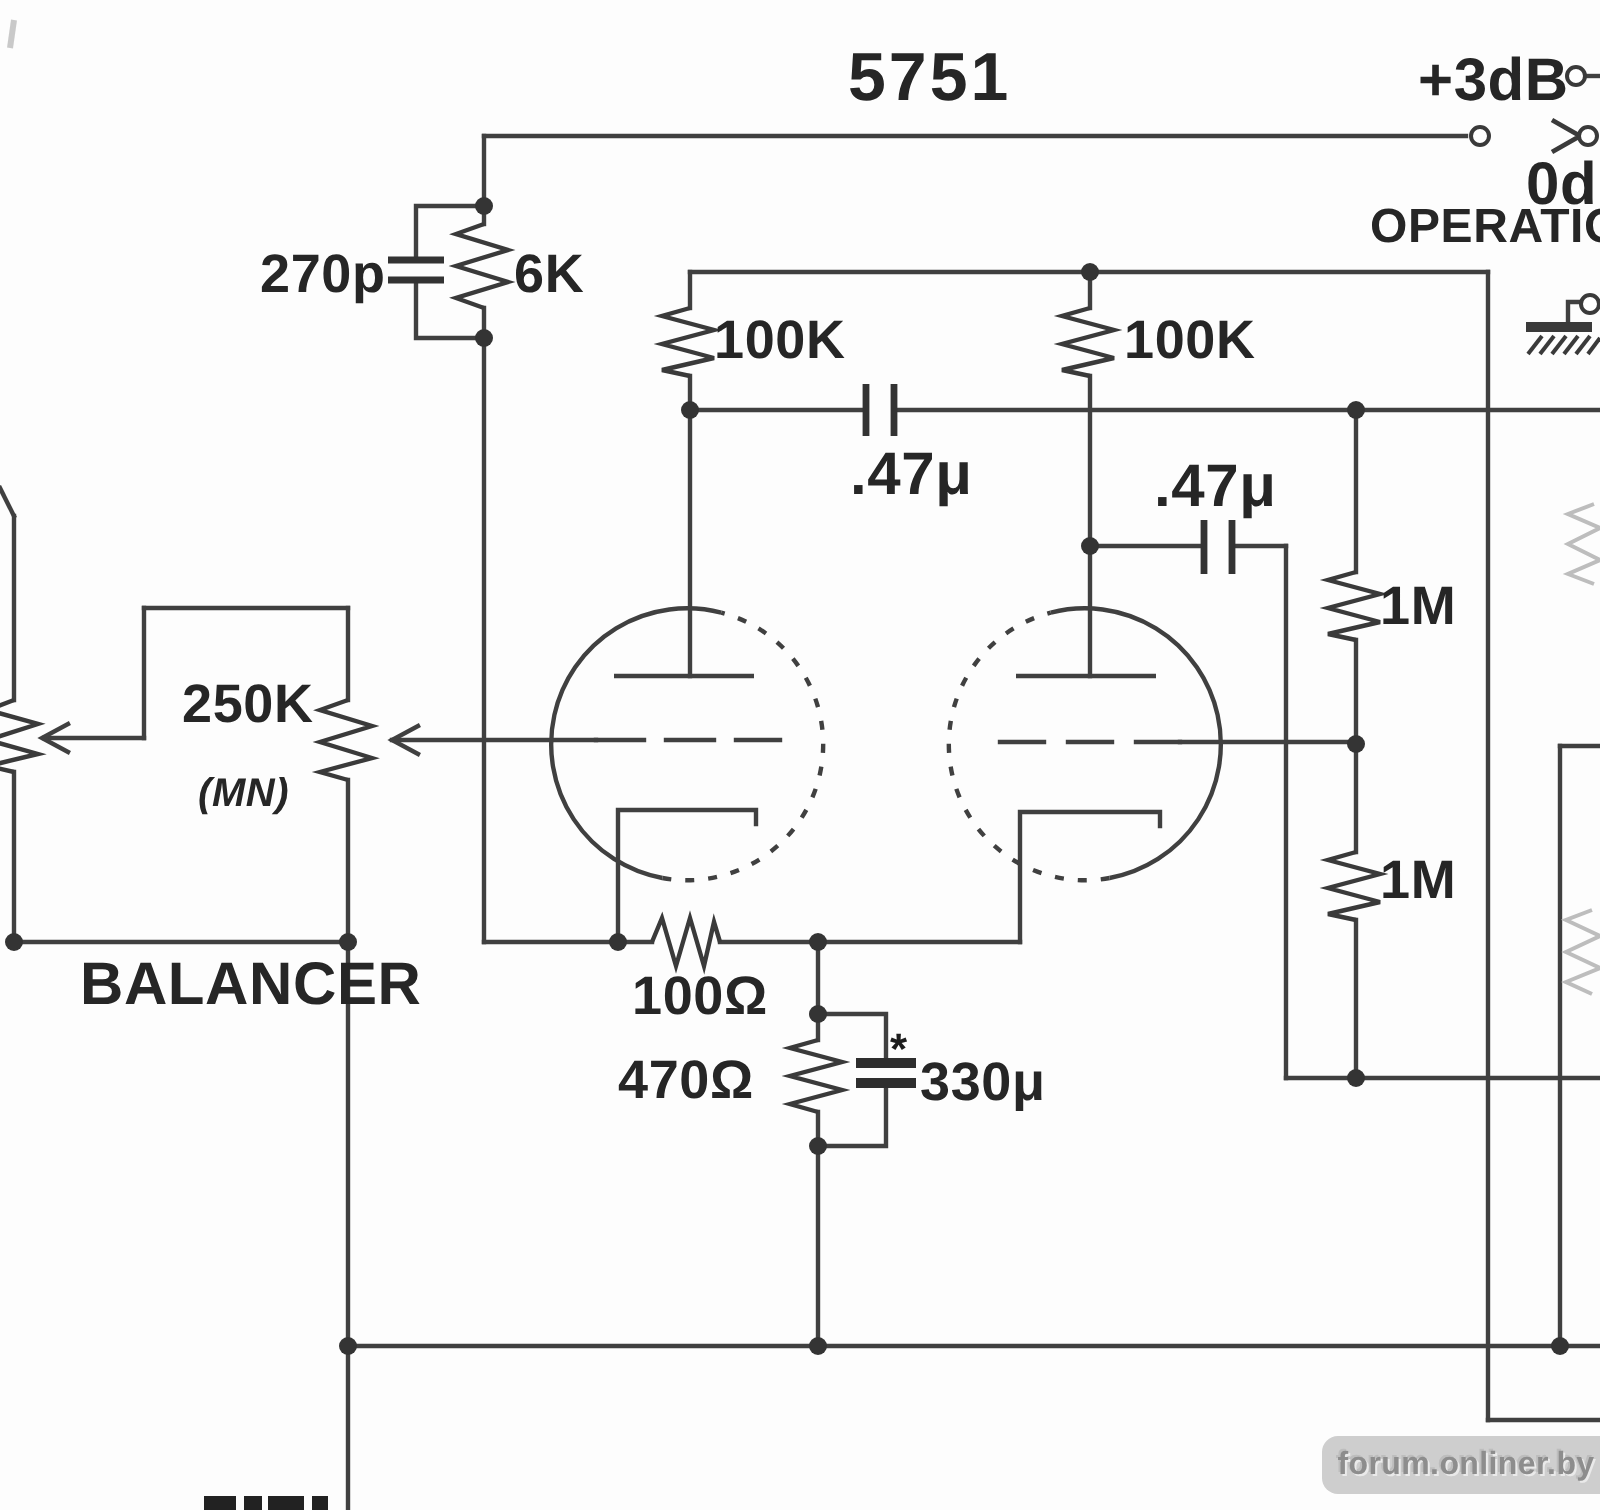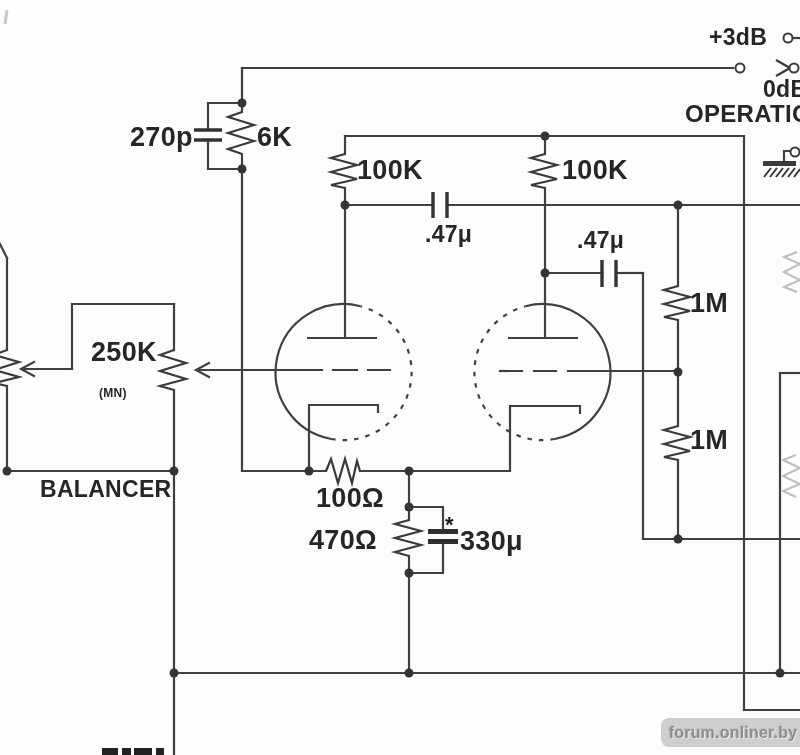--- a/index.html
+++ b/index.html
@@ -3,22 +3,22 @@
 <meta charset="utf-8">
 <style>
   html,body{margin:0;padding:0;width:800px;height:755px;overflow:hidden;
     background:#fdfdfd;font-family:"Liberation Sans",sans-serif;}
   #stage{position:relative;width:800px;height:755px;overflow:hidden;}
   svg{position:absolute;left:0;top:0;}
   .lbl{position:absolute;font-weight:bold;color:#262626;line-height:1;
     white-space:nowrap;letter-spacing:.3px;}
   .title{font-size:34px;font-weight:800;letter-spacing:1.5px;}
   .big{font-size:27px;}
-  .med{font-size:23px;}
-  .small{font-size:12px;}
+  .med{font-size:30px;}
+  .small{font-size:20px;font-style:italic;}
   .star{font-size:22px;color:#1c1c1c;}
   .wm{position:absolute;left:661px;top:718px;width:144px;height:29px;
     background:#cecece;border-radius:8px 0 0 8px;display:flex;
     align-items:center;justify-content:center;}
   .wm span{font-size:16px;font-weight:bold;color:#8d8d8d;
     text-shadow:1px 1px 0 #eaeaea, -1px -1px 0 #bdbdbd;letter-spacing:.2px;}
 </style>
 </head>
 <body>
 
@@ -178,20 +178,21 @@
   </g>
 
   <g fill="#222">
     <rect x="102" y="748" width="16" height="7"></rect>
     <rect x="122" y="748" width="9" height="7"></rect>
     <rect x="134" y="748" width="18" height="7"></rect>
     <rect x="156" y="748" width="8" height="7"></rect>
   </g>
 </svg>
 
+<div class="lbl title" style="left:424px;top:22px;">5751</div>
 <div class="lbl big" style="left:130px;top:124px;">270p</div>
 <div class="lbl big" style="left:257px;top:124px;">6K</div>
 <div class="lbl big" style="left:357px;top:157px;">100K</div>
 <div class="lbl big" style="left:562px;top:157px;">100K</div>
 <div class="lbl med" style="left:425px;top:223px;">.47μ</div>
 <div class="lbl med" style="left:577px;top:229px;">.47μ</div>
 <div class="lbl big" style="left:690px;top:290px;">1M</div>
 <div class="lbl big" style="left:690px;top:427px;">1M</div>
 <div class="lbl big" style="left:91px;top:339px;">250K</div>
 <div class="lbl small" style="left:99px;top:387px;">(MN)</div>

